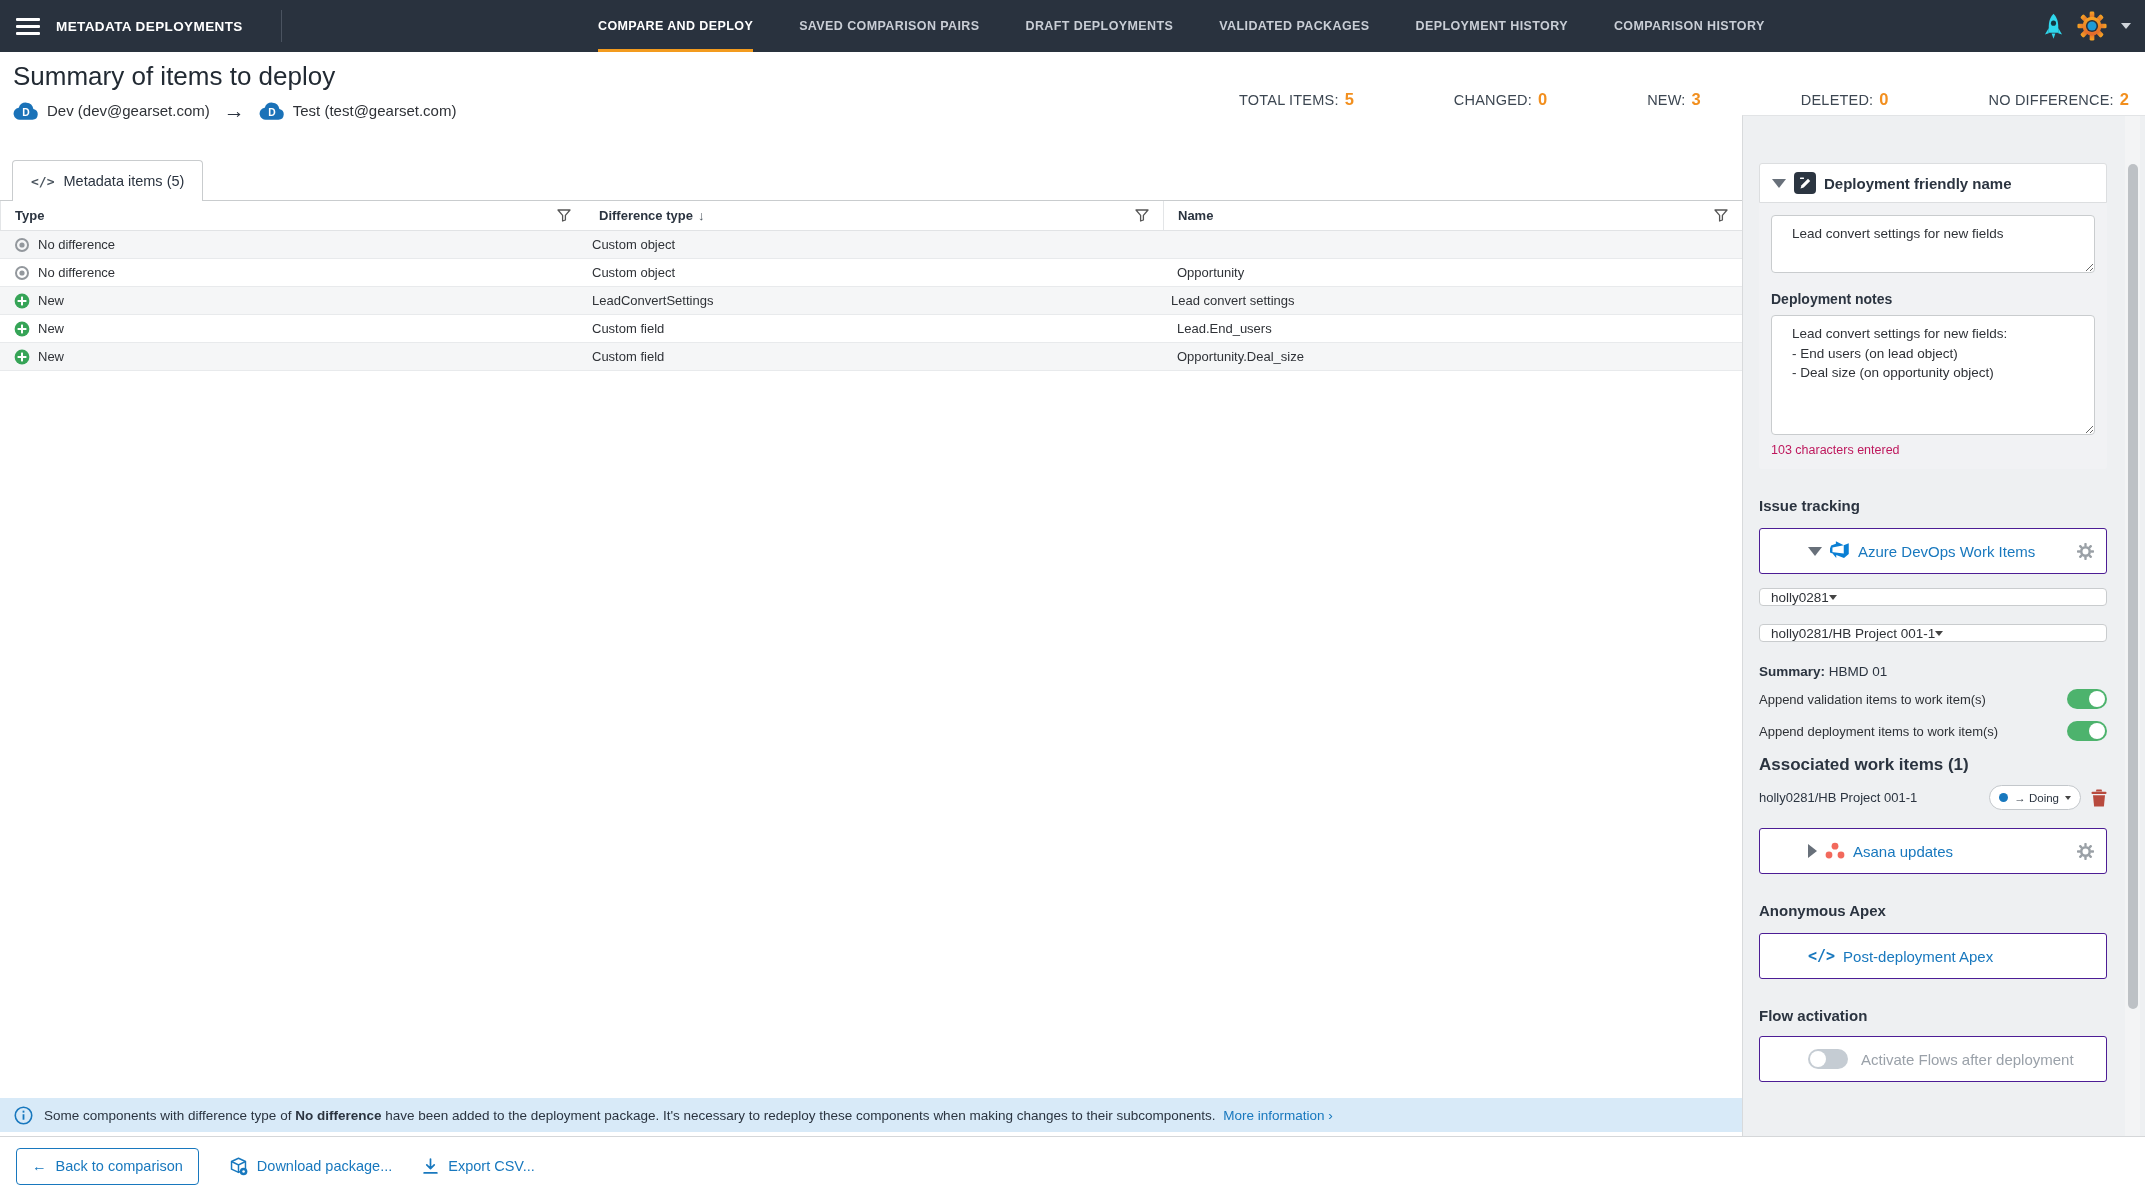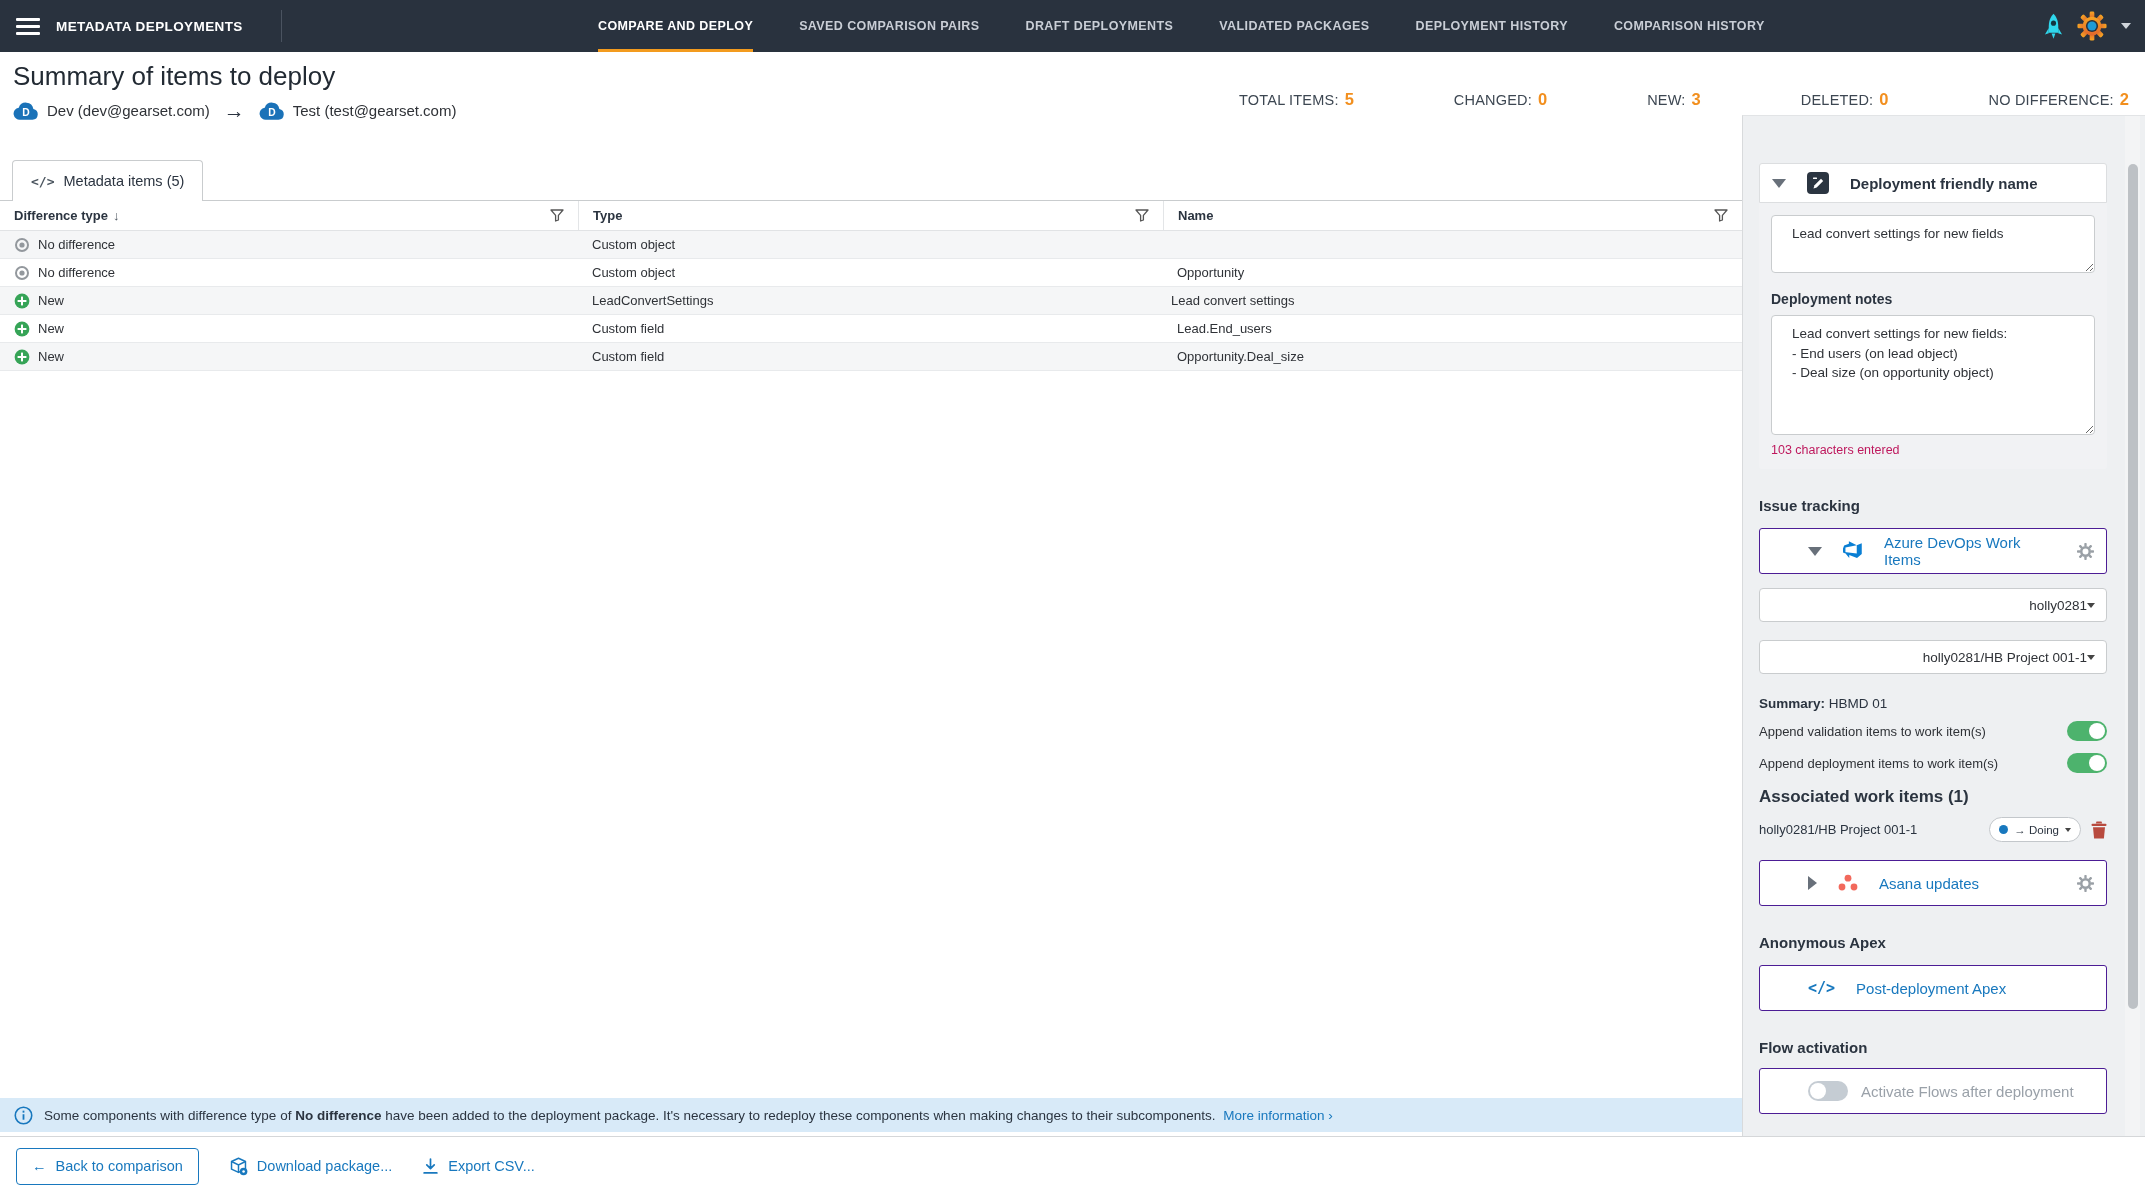--- a/index.html
+++ b/index.html
@@ -43,39 +43,39 @@
   .table-body { position:absolute; left:0; top:231px; width:1742px; }
   .tr { display:flex; height:28px; border-bottom:1px solid #e8eaec; font-size:13px; color:#2f3237; cursor:pointer; }
   .tr:nth-child(odd) { background:#f5f6f7; }
   .td { display:flex; align-items:center; padding:0 14px; }
   .td.c1 { width:578px; gap:8px; } .td.c2 { width:585px; } .td.c3 { width:579px; }
 
   
   .sidebar { position:absolute; left:1742px; top:115px; width:403px; height:1021px; background:#eef0f2; border-left:1px solid #d8dadc; border-top:1px solid #e2e4e6; }
   .sb-content { position:absolute; left:16px; top:0; width:348px; }
   .card { background:#fff; border:1px solid #4c1d95; border-radius:3px;padding-left:36px; }
-  .card-header { height:44px; display:flex; align-items:center; gap:21px; padding:0 12px; cursor:pointer; }
+  .card-header { height:44px; display:flex; align-items:center; gap:8px; padding:0 12px; cursor:pointer; }
   .card-header.small { height:40px; }
   .card-title { font-size:15px; font-weight:700; color:#2b3440; }
   .card-link-title { font-size:15px; font-weight:500; color:#1878be; flex:1; }
   .tri-down { width:0; height:0; border-left:7px solid transparent; border-right:7px solid transparent; border-top:9px solid #68707a; }
   .tri-right { width:0; height:0; border-top:7px solid transparent; border-bottom:7px solid transparent; border-left:9px solid #68707a; }
   .card1 { margin-top:47px; border:none; background:transparent; }
   .card1 .card-header { background:#fff; border:1px solid #dcdee0; border-radius:3px 3px 0 0; }
   .card1-body { background:#f1f2f4; border-radius:0 0 3px 3px; padding:12px; }
   .pencil-badge { width:22px; height:22px; background:#2b3541; border-radius:4px; display:flex; align-items:center; justify-content:center; }
   textarea { width:100%; background:#fff; border:1px solid #c9ccce; border-radius:4px; padding:8px 20px; font-family:"Liberation Sans", sans-serif; font-size:13.5px; color:#2f3237; resize:both; line-height:1.45; }
   .ta-name { height:58px; }
   .ta-notes { height:120px; margin-top:8px; }
   .notes-label { font-size:14px; font-weight:700; margin-top:14px; }
   .char-count { font-size:12.5px; color:#be185d; margin-top:4px; }
   .sb-heading { font-size:15px; font-weight:700; color:#2b3440; margin-top:28px; }
   .card-azure { margin-top:14px; }
   .gear-btn { cursor:pointer; display:flex; }
-  .select { margin-top:14px; height:34px; background:#fff; border:1px solid #c9ccce; border-radius:4px; display:flex; align-items:center; justify-content:flex-end; padding:0 11px; font-size:13.5px; color:#2f3237; cursor:pointer; }
+  .select { margin-top:14px; height:18px; background:#fff; border:1px solid #c9ccce; border-radius:4px; display:flex; align-items:center; justify-content:flex-start; padding:0 11px; font-size:13.5px; color:#2f3237; cursor:pointer; }
   .select.second { margin-top:18px; }
   .select-caret { width:0; height:0; border-left:4px solid transparent; border-right:4px solid transparent; border-top:5px solid #444; }
   .summary-line { margin-top:22px; font-size:13.5px; }
   .summary-line b { font-weight:700; }
   .toggle-row { margin-top:8px; height:24px; display:flex; align-items:center; justify-content:space-between; font-size:13px; color:#2f3237; }
   .toggle { width:40px; height:20px; border-radius:10px; position:relative; cursor:pointer; flex:none; }
   .toggle.on { background:#4db36d; } .toggle.off { background:#c5ccd3; }
   .toggle .knob { position:absolute; top:2px; width:16px; height:16px; border-radius:50%; background:#fff; }
   .toggle.on .knob { right:2px; } .toggle.off .knob { left:2px; }
   .assoc-heading { margin-top:12px; font-size:17px; font-weight:700; }
@@ -213,33 +213,33 @@
       <span class="stat-value">2</span>
     </div>
   </div>
 
   <div class="tab">
     <span class="code-glyph">&lt;/&gt;</span>
     <span>Metadata items (5)</span>
   </div>
 
   <div class="table-header">
+    <div class="th c2">
+      <span class="th-label">Type</span>
+      <span class="funnel">
+        <svg width="14" height="13" viewBox="0 0 14 13">
+            <path d="M1 1h12L8.4 6.4V11l-2.8 1V6.4z" fill="none" stroke="#555" stroke-width="1.3" stroke-linejoin="round"></path>
+          </svg>
+      </span>
+    </div>
     <div class="th c1">
       <span class="th-label">
           <span>Difference type</span>
           <span class="sort-arrow">↓</span>
         </span>
-      <span class="funnel">
-        <svg width="14" height="13" viewBox="0 0 14 13">
-            <path d="M1 1h12L8.4 6.4V11l-2.8 1V6.4z" fill="none" stroke="#555" stroke-width="1.3" stroke-linejoin="round"></path>
-          </svg>
-      </span>
-    </div>
-    <div class="th c2">
-      <span class="th-label">Type</span>
       <span class="funnel">
         <svg width="14" height="13" viewBox="0 0 14 13">
             <path d="M1 1h12L8.4 6.4V11l-2.8 1V6.4z" fill="none" stroke="#555" stroke-width="1.3" stroke-linejoin="round"></path>
           </svg>
       </span>
     </div>
     <div class="th c3">
       <span class="th-label">Name</span>
       <span class="funnel">
         <svg width="14" height="13" viewBox="0 0 14 13">

